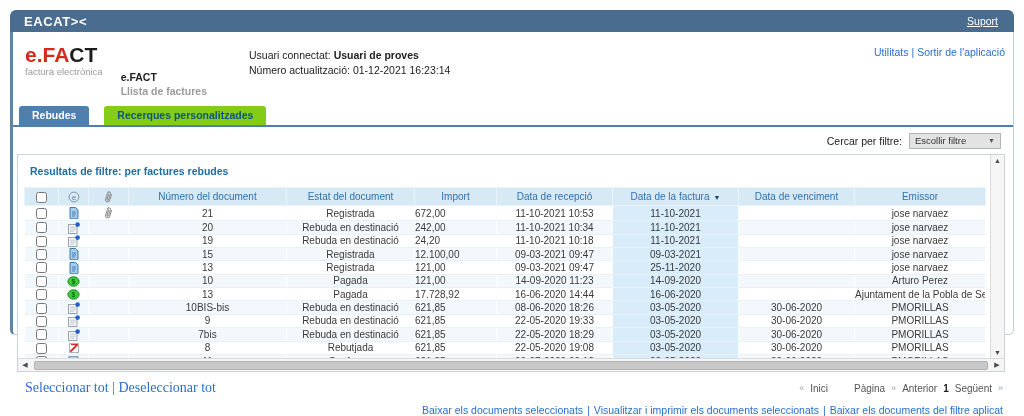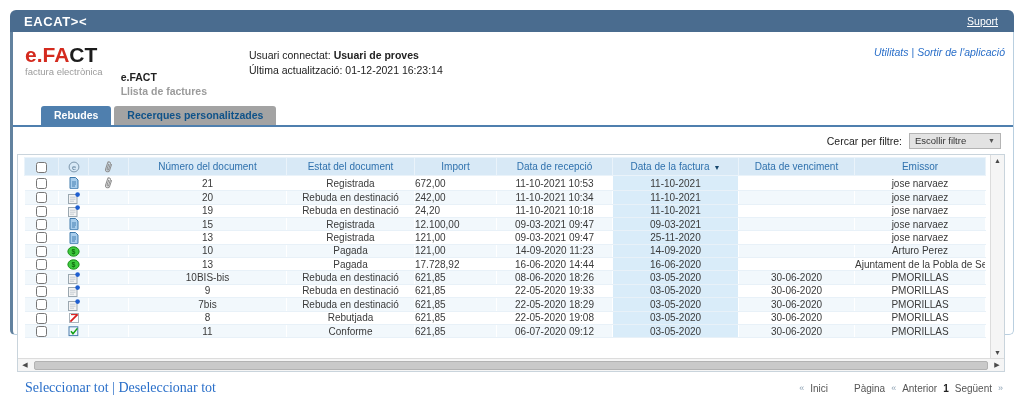--- a/index.html
+++ b/index.html
@@ -24,29 +24,29 @@
   .logo-line1 { font-size:21px; font-weight:bold; line-height:1; }
   .logo-red { color:#d42a1e; }
   .logo-dark { color:#1c1c1c; }
   .logo-sub { font-size:9.5px; color:#9b9b9b; text-align:center; margin-top:1px; }
   .appmeta { margin-left:18px; margin-top:27px; line-height:1.3; }
   .app-name { font-weight:bold; font-size:10.5px; color:#222; }
   .app-section { font-weight:bold; font-size:10.5px; color:#9b9b9b; }
   .userinfo { margin-left:42px; margin-top:4px; font-size:10.5px; line-height:1.4; color:#222; }
   .userinfo b { font-weight:bold; }
   .hdr-links { margin-left:auto; font-size:10.5px; color:#2a6fc9; margin-top:2px; white-space:nowrap; }
-  .hdr-links span.lnk { cursor:pointer;font-style:italic; }
+  .hdr-links span.lnk { cursor:pointer; }
   .hdr-links .sep { color:#2a6fc9; padding:0 3px; }
 
   
   .tabs { display:flex; gap:3px; margin-top:8px; margin-left:2px; }
   .tab { padding:3px 13px 4px; font-size:10.5px; font-weight:bold;
     border-radius:3px 3px 0 0; cursor:pointer; white-space:nowrap; }
-  .tab.active { background:#4f7fae; color:#fff;margin-left:22px; }
-  .tab.inactive { background:#a3a3a3; color:#0f5289; }
+  .tab.active { background:#4f7fae; color:#fff; }
+  .tab.inactive { background:#84cc16; color:#0f5289;margin-left:12px; }
   .tabline { height:2px; background:#4f7fae; margin:0 -8px 0 -4px; }
 
   
   .filter-row { display:flex; justify-content:flex-end; align-items:center; gap:7px;
     padding:6px 4px 5px; font-size:10.5px; color:#222; }
   .filter-select { background:#e3e3e3; border:1px solid #b4b4b4; font-size:9.5px;
     padding:1px 5px 2px; min-width:92px; display:flex; justify-content:space-between;
     align-items:center; color:#333; cursor:pointer; }
   .filter-select .arrow { font-size:7px; color:#555; margin-left:8px; }
 
@@ -117,21 +117,21 @@
     <div class="appmeta">
       <div class="app-name">e.FACT</div>
       <div class="app-section">Llista de factures</div>
     </div>
     <div class="userinfo">
       <div>
         <span>Usuari connectat:</span>
         <b>Usuari de proves</b>
       </div>
       <div>
-        <span>Última actualització:</span>
+        <span>Número actualització:</span>
         <span>01-12-2021 16:23:14</span>
       </div>
     </div>
     <div class="hdr-links">
       <span class="lnk">Utilitats</span><span class="sep">|</span><span class="lnk">Sortir de l'aplicació</span>
     </div>
   </div>
 
   <div class="tabs">
     <div class="tab active">Rebudes</div>
@@ -142,20 +142,21 @@
   <div class="filter-row">
     <span>Cercar per filtre:</span>
     <div class="filter-select">
       <span>Escollir filtre</span>
       <span class="arrow">▼</span>
     </div>
   </div>
 
   <div class="results-box">
     <div class="results-content">
+      <div class="results-title">Resultats de filtre: per factures rebudes</div>
       <table>
         <thead>
           <tr>
             <th class="c-cb noclick"><input type="checkbox" style=""></th>
             <th class="c-icon noclick"><span class="icn"><svg width="12" height="12" viewBox="0 0 12 12">
                     <circle cx="6" cy="6" r="4.9" fill="none" stroke="#7d97ad" stroke-width="1"></circle>
                     <text x="6" y="8.6" text-anchor="middle" font-size="7.5" fill="#5f7f9a">e</text>
                   </svg></span></th>
             <th class="c-clip noclick"><span class="icn"><svg width="11" height="14" viewBox="0 0 11 14" style="transform:rotate(18deg)">
                     <path d="M7.6 3.2 v6.6 a2.1 2.1 0 0 1 -4.2 0 V3.4 a1.45 1.45 0 0 1 2.9 0 v6 a0.75 0.75 0 0 1 -1.5 0 V3.8" fill="none" stroke="#8d8d8d" stroke-width="1"></path>
@@ -384,14 +385,17 @@
       <span style="width:14px"></span>
       <span>Pàgina</span>
       <span class="glyph">«</span>
       <span class="word">Anterior</span>
       <span class="pg-num">1</span>
       <span class="word">Següent</span>
       <span class="glyph">»</span>
     </div>
   </div>
 
+  <div class="footer-row2">
+    <span class="lnk">Baixar els documents seleccionats</span><span class="sep">|</span><span class="lnk">Visualitzar i imprimir els documents seleccionats</span><span class="sep">|</span><span class="lnk">Baixar els documents del filtre aplicat</span>
+  </div>
 
 </div>
 
 </body></html>

